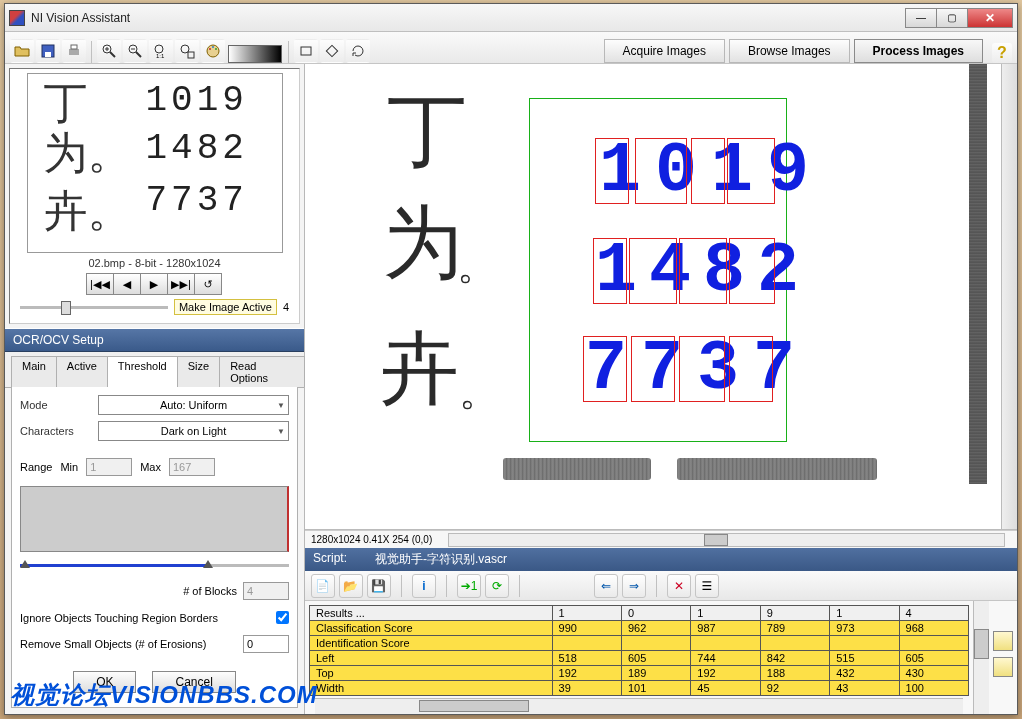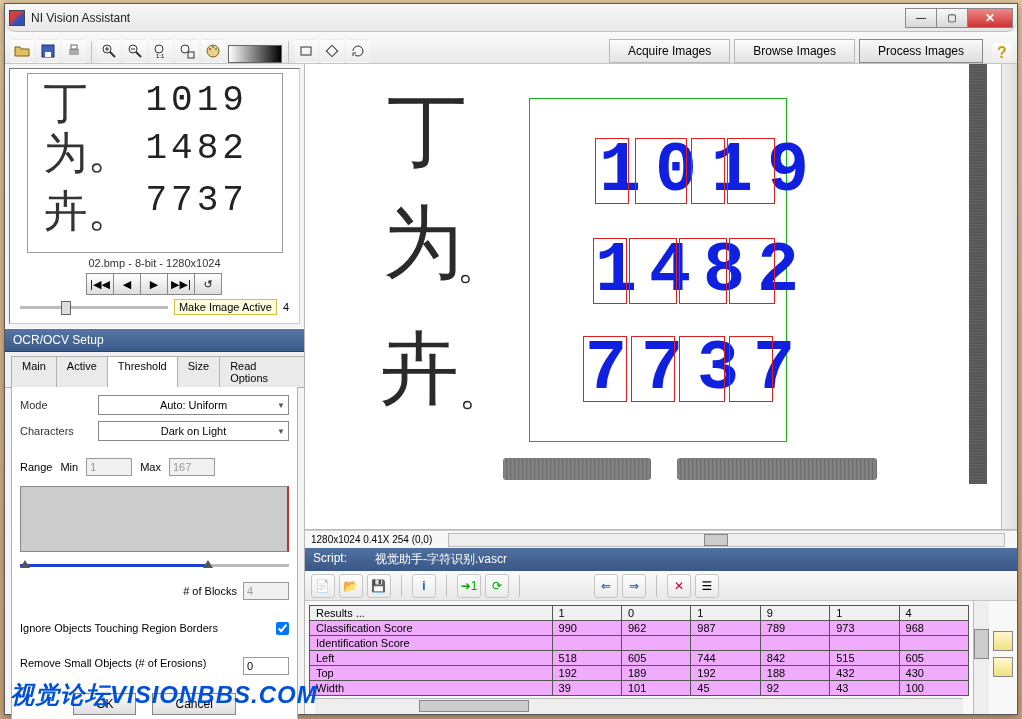--- a/index.html
+++ b/index.html
@@ -11,21 +11,21 @@
 .window {
   position: absolute; left: 4px; top: 3px; width: 1014px; height: 712px;
   background: #f0f0f0;
   border: 1px solid #5a5a5a;
   box-shadow: 0 2px 8px rgba(0,0,0,.4);
   display: flex; flex-direction: column;
 }
 .titlebar {
   height: 28px; background: linear-gradient(#f7f7f7,#e8e8e8);
   border-bottom: 1px solid #bfbfbf;
-  display: flex; align-items: center; padding: 0 4px; border-radius: 12px;
+  display: flex; align-items: center; padding: 0 4px;
 }
 .app-icon { width: 16px; height: 16px; margin-right: 6px;
   background: linear-gradient(135deg,#d04040 40%,#3050c0 60%); border: 1px solid #444; }
 .title { font-size: 12px; color: #222; flex: 1; }
 .winbtns { display: flex; }
 .winbtn { width: 32px; height: 20px; border: 1px solid #888; margin-left: -1px;
   background: linear-gradient(#f8f8f8,#d8d8d8); display:flex;align-items:center;justify-content:center;
   font-size: 10px; cursor: pointer;}
 .winbtn.close { background: linear-gradient(#e88,#c33); color:#fff; width:46px;}
 .winbtn.close .x { font-size:12px; font-weight:bold;}
@@ -42,21 +42,21 @@
 }
 .tbtn { width: 24px; height:24px; border:1px solid transparent; border-radius:3px;
   display:flex;align-items:center;justify-content:center; margin:0 1px; cursor:pointer;
   background: linear-gradient(#fdfdfd,#ececec);}
 .tsep { width:1px; height:22px; background:#c0c0c0; margin:0 4px;}
 .tbtn svg { width:16px; height:16px; }
 .grad-swatch { width:54px; height:18px; border:1px solid #666; background:linear-gradient(to right,#fff,#000); margin:0 2px;}
 .right-tabs { margin-left:auto; display:flex; gap:4px; margin-right:8px;}
 .right-tab { padding: 4px 18px; font-size:12px; border:1px solid #b8b8b8;
   background: linear-gradient(#fdfdfd,#e2e2e2); cursor:pointer;}
-.right-tab.active { background: linear-gradient(#f8f8f8,#dedede); border-color:#8a8a8a; font-weight:400;}
+.right-tab.active { background: linear-gradient(#f8f8f8,#dedede); border-color:#8a8a8a; font-weight:700;}
 .help-q { width:20px;height:20px;border:none; color:#c8a000; font-weight:bold; font-size:16px;}
 .body { flex:1; display:flex; min-height:0;}
 .leftcol { width: 300px; background:#f4f4f4; border-right:1px solid #b8b8b8; display:flex; flex-direction:column;}
 .browser { border:1px inset #ccc; margin:4px; background:#fff; padding:4px; }
 .thumb {
   width: 256px; height: 180px; background:#fff; border:1px solid #999; margin:0 auto;
   position:relative; overflow:hidden;
 }
 .thumb .cj { position:absolute; font-family: "SimSun","MS Song",serif; font-size:44px; color:#333; left:16px;}
 .thumb .num { position:absolute; font-family:"Courier New",monospace; font-size:36px; color:#222; letter-spacing:4px;}
@@ -80,21 +80,21 @@
 .combo { flex:1; height:20px; border:1px solid #888; background:#fff; display:flex; align-items:center; padding:0 4px; justify-content:center; position:relative; font-size:11px;}
 .combo::after { content:"▼"; position:absolute; right:3px; font-size:8px; color:#555;}
 .range-row { display:flex; align-items:center; gap:8px; margin-top:11px;}
 .numspin { width:46px; height:18px; border:1px solid #999; background:#fff; padding:0 3px; font-size:11px; display:flex;align-items:center;}
 .numspin.disabled { background:#f0f0f0; color:#999;}
 .histo { width:100%; height:66px; background:#ccc; border:1px solid #888; border-right:2px solid #c03030; margin-top:4px;}
 .histo-slider { height:8px; position:relative; margin:4px 0;}
 .histo-slider .track { height:3px; background:linear-gradient(to right,#2040d0 70%, #bbb 70%); position:absolute; top:2px; left:0; right:0;}
 .tri { position:absolute; top:-2px; width:0;height:0;border-left:5px solid transparent;border-right:5px solid transparent;border-bottom:8px solid #555;}
 .blocks-row { display:flex; justify-content:flex-end; align-items:center; gap:6px; margin-top:2px;}
-.check-row { display:flex; align-items:flex-start; gap:6px; margin-top:16px;}
+.check-row { display:flex; align-items:center; gap:6px; margin-top:5px;}
 .check-row input[type=checkbox]{ margin-left:auto;}
 .ok-cancel { display:flex; gap:16px; justify-content:center; margin:12px 0 6px;}
 .btn { padding:3px 22px; border:1px solid #888; background:linear-gradient(#fdfdfd,#dedede); font-size:12px; cursor:pointer;}
 .rightcol { flex:1; display:flex; flex-direction:column; background:#fff; min-width:0;}
 .canvas-wrap { flex:1; position:relative; overflow:auto; background:#fff; border-bottom:1px solid #bbb;}
 .canvas-wrap .scroll-v { position:absolute; right:0; top:0; width:16px; height:100%; background:linear-gradient(to right,#eee,#ddd); border-left:1px solid #bbb;}
 .canvas { position:relative; width:680px; height:420px; margin-left:2px;}
 .canvas .bigbar { position:absolute; top:0; right:0; width:18px; height:420px; background: repeating-linear-gradient(0deg,#555,#666 2px,#444 3px);}
 .canvas .cjk { position:absolute; font-family:"SimSun","KaiTi",serif; color:#2a2a2a;}
 .green-roi { position:absolute; left:222px; top:34px; width:258px; height:344px; border:1px solid #18b018;}
@@ -106,21 +106,21 @@
 .sb-h .th { position:absolute; left:46%; top:0; width:24px; height:100%; background:#ccc; border:1px solid #888;}
 .script-hdr { background:linear-gradient(#5070a0,#3a5886); color:#fff; font-size:12px; padding:3px 8px; display:flex; gap:28px;}
 .script-tools { height:30px; background:linear-gradient(#fafafa,#e8e8e8); border-bottom:1px solid #c5c5c5;
   display:flex; align-items:center; padding:0 6px; gap:4px;}
 .stbtn { width:24px;height:24px;border:1px solid #c5c5c5;border-radius:3px;background:linear-gradient(#fff,#eaeaea);
   display:flex;align-items:center;justify-content:center;font-size:12px;cursor:pointer;}
 .stsep { width:1px; height:22px; background:#c0c0c0; margin:0 6px;}
 .results-wrap { flex:0 0 auto; display:flex; background:#f8f8f8;}
 .results-scroll { flex:1; overflow:auto; padding:4px 4px 0 4px;}
 table.results { border-collapse:collapse; font-size:11px; width:100%; min-width:580px;}
-table.results th, table.results td { border:1px solid #555; padding:1px 6px; text-align:left; background:#f0abfc;}
+table.results th, table.results td { border:1px solid #555; padding:1px 6px; text-align:left; background:#fde047;}
 table.results th { background:#f0f0f0; font-weight:normal;}
 .res-sb-v { width:16px; background:#eee; border-left:1px solid #bbb; position:relative;}
 .res-sb-v .th { position:absolute; top:28px; width:100%; height:30px; background:#ccc; border:1px solid #888;}
 .right-icons { width:28px; display:flex; flex-direction:column; gap:6px; align-items:center; padding-top:30px;}
 .right-icons .ic { width:20px;height:20px; border:1px solid #888; background:linear-gradient(#fff8d0,#f0e080);}
 .overlay-text { position:absolute; left:10px; bottom:8px; font-size:24px; font-weight:800;
   font-style:italic; color:#0050d8; letter-spacing:1px; z-index:50;}
 .tabs-wrap { flex:1; display:flex; flex-direction:column;}
 .footer-sb { height:16px; background:#eee; border-top:1px solid #bbb; margin:2px 6px 0; position:relative;}
 .footer-sb .th { position:absolute; left:16%; top:1px; width:110px; height:12px; background:#ccc; border:1px solid #888;}

